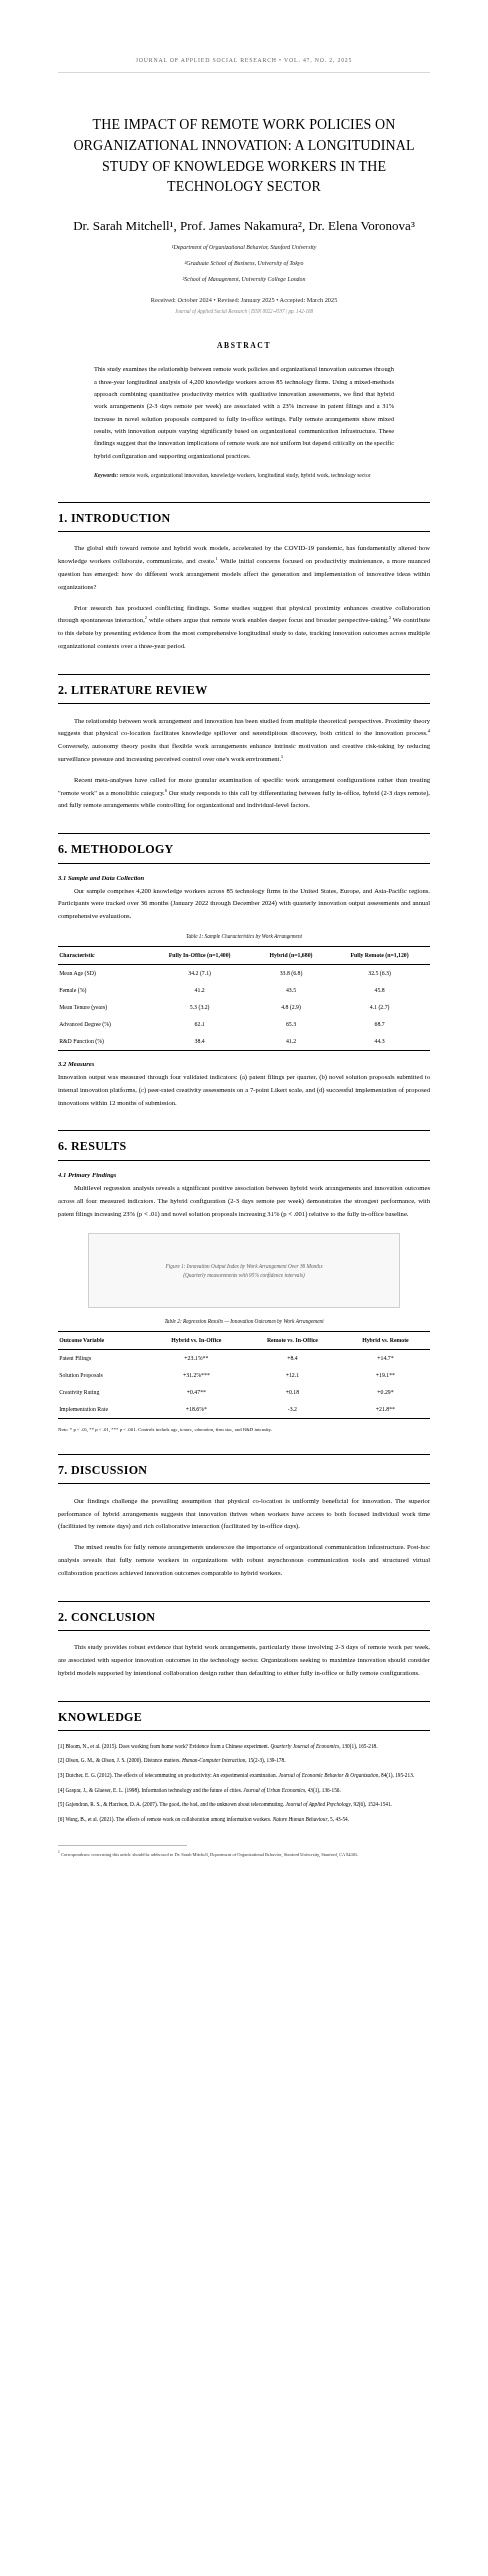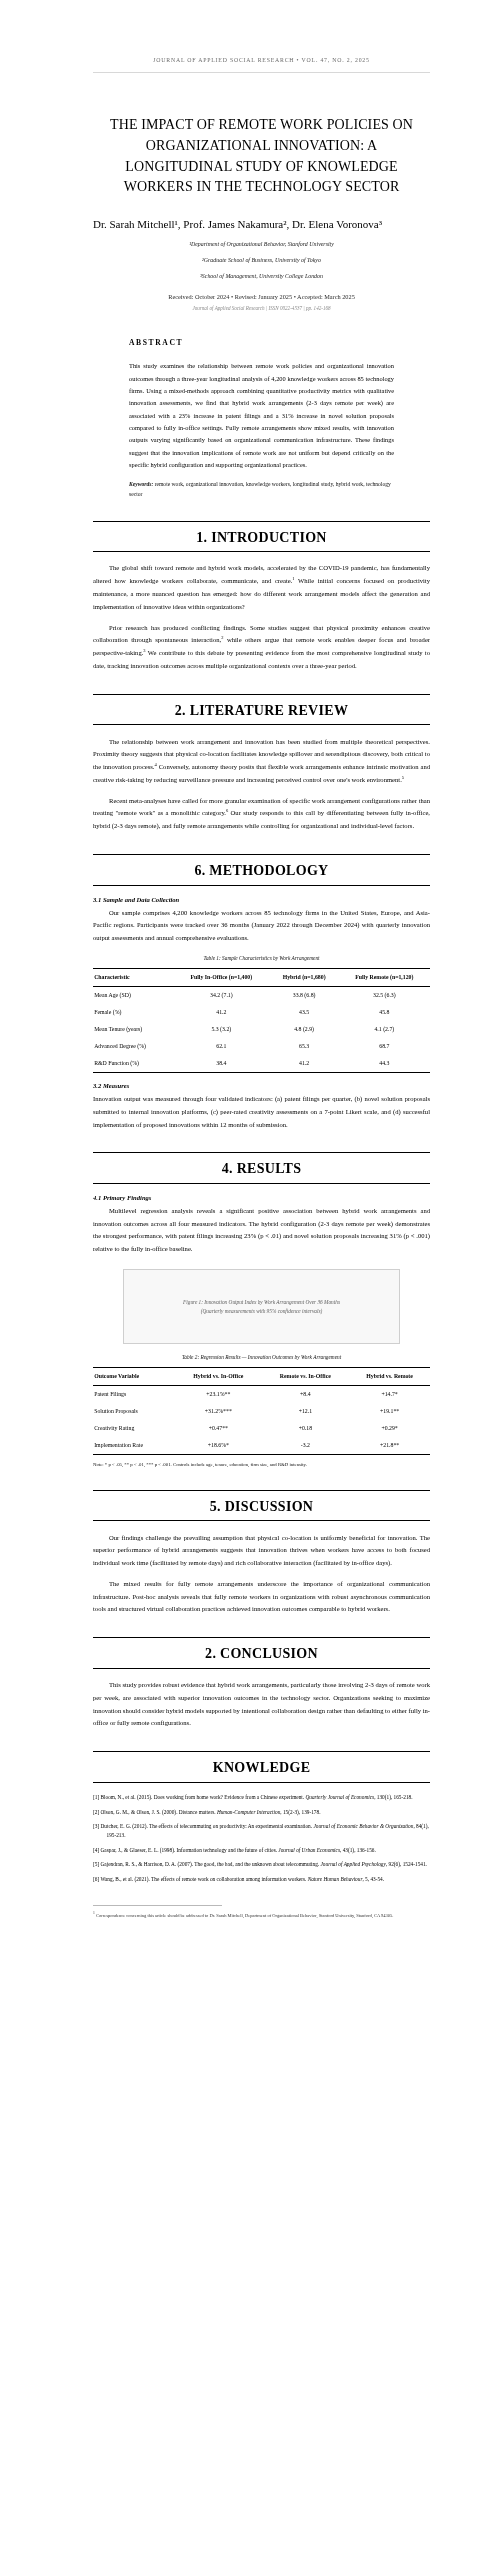--- a/index.html
+++ b/index.html
@@ -16,21 +16,20 @@
     width: 488px;
     min-height: 2576px;
     margin: 0 auto;
     background: #ffffff;
     box-sizing: border-box;
     padding: 0;
     position: relative;
   }
   .inner {
     padding: 0 58px;
-    margin-left: 35px;
   }
 
   
   .running-head {
     text-align: center;
     font-size: 5.8px;
     letter-spacing: 0.8px;
     color: #6a6a6a;
     padding-top: 57px;
     font-family: "Liberation Serif", "DejaVu Serif", serif;
@@ -45,22 +44,22 @@
   .title {
     text-align: center;
     font-size: 14px;
     line-height: 1.48;
     font-weight: 400;
     margin: 42px 0 0 0;
     letter-spacing: 0.1px;
     font-family: "Liberation Serif", "DejaVu Serif", serif;
   }
   .authors {
-    text-align: left;
-    font-size: 11px;
+    text-align: center;
+    font-size: 13px;
     margin-top: 18.4px;
     line-height: 1.5;
   }
   .affil {
     text-align: center;
     font-size: 5.9px;
     font-style: italic;
     color: #1a1a1a;
     margin-top: 7.4px;
     line-height: 1.4;
@@ -77,21 +76,21 @@
     font-style: italic;
     color: #8a8a8a;
     margin-top: 5.5px;
   }
 
   
   .abstract-wrap {
     margin: 27px 36px 0 36px;
   }
   .abstract-head {
-    text-align: left;
+    text-align: center;
     font-size: 7.6px;
     font-weight: bold;
     letter-spacing: 1.6px;
     margin-bottom: 13px;
   }
   .abstract-body {
     font-size: 6.4px;
     line-height: 1.92;
     text-align: justify;
     text-justify: inter-word;
@@ -105,22 +104,22 @@
   }
   .keywords b { font-style: italic; font-weight: bold; }
 
   
   .sec-rule-top {
     border: 0;
     border-top: 0.9px solid #000;
     margin: 21px 0 0 0;
   }
   .sec-title {
-    text-align: center;
-    font-size: 14px;
+    text-align: left;
+    font-size: 12px;
     font-weight: bold;
     letter-spacing: 0.3px;
     margin: 8px 0 5.5px 0;
   }
   .sec-rule-bot {
     border: 0;
     border-top: 0.9px solid #000;
     margin: 0 0 10.4px 0;
   }
   .subsec {
@@ -308,21 +307,21 @@
           <td>41.2</td>
           <td>44.3</td>
         </tr>
       </tbody>
     </table>
 
     <h3 class="subsec">3.2 Measures</h3>
     <p class="body noindent">Innovation output was measured through four validated indicators: (a) patent filings per quarter, (b) novel solution proposals submitted to internal innovation platforms, (c) peer-rated creativity assessments on a 7-point Likert scale, and (d) successful implementation of proposed innovations within 12 months of submission.</p>
 
     <hr class="sec-rule-top">
-    <h2 class="sec-title">4. RESULTS</h2>
+    <h2 class="sec-title">6. RESULTS</h2>
     <hr class="sec-rule-bot">
     <h3 class="subsec">4.1 Primary Findings</h3>
     <p class="body">Multilevel regression analysis reveals a significant positive association between hybrid work arrangements and innovation outcomes across all four measured indicators. The hybrid configuration (2-3 days remote per week) demonstrates the strongest performance, with patent filings increasing 23% (p &lt; .01) and novel solution proposals increasing 31% (p &lt; .001) relative to the fully in-office baseline.</p>
 
     <div class="figure-box">
       <div class="figure-cap">Figure 1: Innovation Output Index by Work Arrangement Over 36 Months</div>
       <div class="figure-cap">(Quarterly measurements with 95% confidence intervals)</div>
     </div>
 
     <div class="tbl-caption">Table 2: Regression Results — Innovation Outcomes by Work Arrangement</div>
@@ -358,21 +357,21 @@
           <td>Implementation Rate</td>
           <td>+18.6%*</td>
           <td>-3.2</td>
           <td>+21.8**</td>
         </tr>
       </tbody>
     </table>
     <div class="tbl-note">Note: * p &lt; .05, ** p &lt; .01, *** p &lt; .001. Controls include age, tenure, education, firm size, and R&amp;D intensity.</div>
 
     <hr class="sec-rule-top">
-    <h2 class="sec-title">5. DISCUSSION</h2>
+    <h2 class="sec-title">7. DISCUSSION</h2>
     <hr class="sec-rule-bot">
     <p class="body">Our findings challenge the prevailing assumption that physical co-location is uniformly beneficial for innovation. The superior performance of hybrid arrangements suggests that innovation thrives when workers have access to both focused individual work time (facilitated by remote days) and rich collaborative interaction (facilitated by in-office days).</p>
     <p class="body">The mixed results for fully remote arrangements underscore the importance of organizational communication infrastructure. Post-hoc analysis reveals that fully remote workers in organizations with robust asynchronous communication tools and structured virtual collaboration practices achieved innovation outcomes comparable to hybrid workers.</p>
 
     <hr class="sec-rule-top">
     <h2 class="sec-title">2. CONCLUSION</h2>
     <hr class="sec-rule-bot">
     <p class="body">This study provides robust evidence that hybrid work arrangements, particularly those involving 2-3 days of remote work per week, are associated with superior innovation outcomes in the technology sector. Organizations seeking to maximize innovation should consider hybrid models supported by intentional collaboration design rather than defaulting to either fully in-office or fully remote configurations.</p>
 
     <hr class="sec-rule-top">

